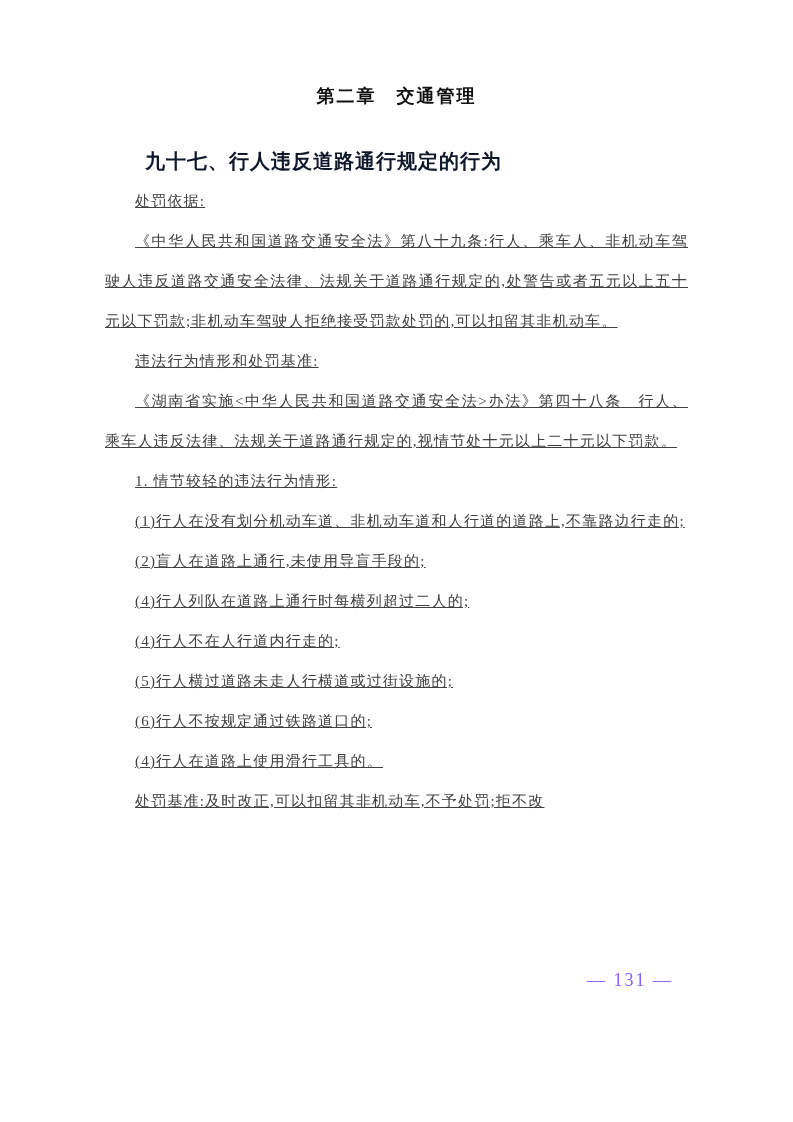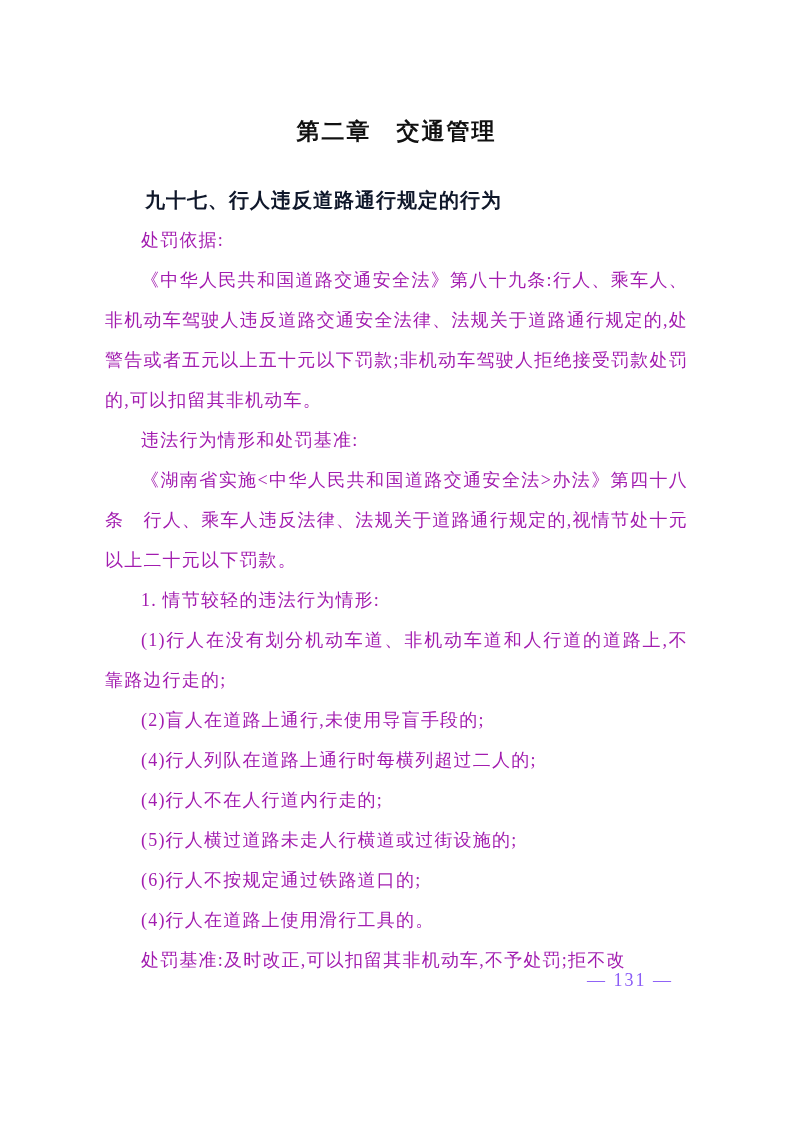--- a/index.html
+++ b/index.html
@@ -12,45 +12,46 @@
     position: relative;
     width: 793px;
     height: 1122px;
     margin: 0 auto;
     background: #ffffff;
     color: #1c1c1c;
     overflow: hidden;
   }
   .chapter-title {
     margin: 0;
-    padding-top: 116px;
+    padding-top: 84px;
     text-align: center;
     font-family: "Liberation Sans", "DejaVu Sans", sans-serif;
     font-weight: 700;
-    font-size: 23px;
+    font-size: 18px;
     letter-spacing: 2px;
     color: #111111;
   }
   .section-heading {
     margin: 40px 105px 0 105px;
     text-indent: 2em;
     font-family: "Liberation Sans", "DejaVu Sans", sans-serif;
     font-weight: 700;
     font-size: 20px;
     letter-spacing: 1px;
     color: #0f172a;
   }
   .body-text {
     margin: 6px 105px 0 105px;
     font-family: "Liberation Serif", "DejaVu Serif", serif;
-    font-size: 18px;
+    font-size: 15px;
     line-height: 40px;
     letter-spacing: 1.2px;
     text-align: justify;
-    color: #a21caf;
+    color: #404040;
+    text-decoration: underline;
   }
   .body-text p.para {
     margin: 0;
     text-indent: 2em;
   }
   .page-footer {
     position: absolute;
     top: 970px;
     right: 120px;
     font-family: Liberation Serif, serif;

